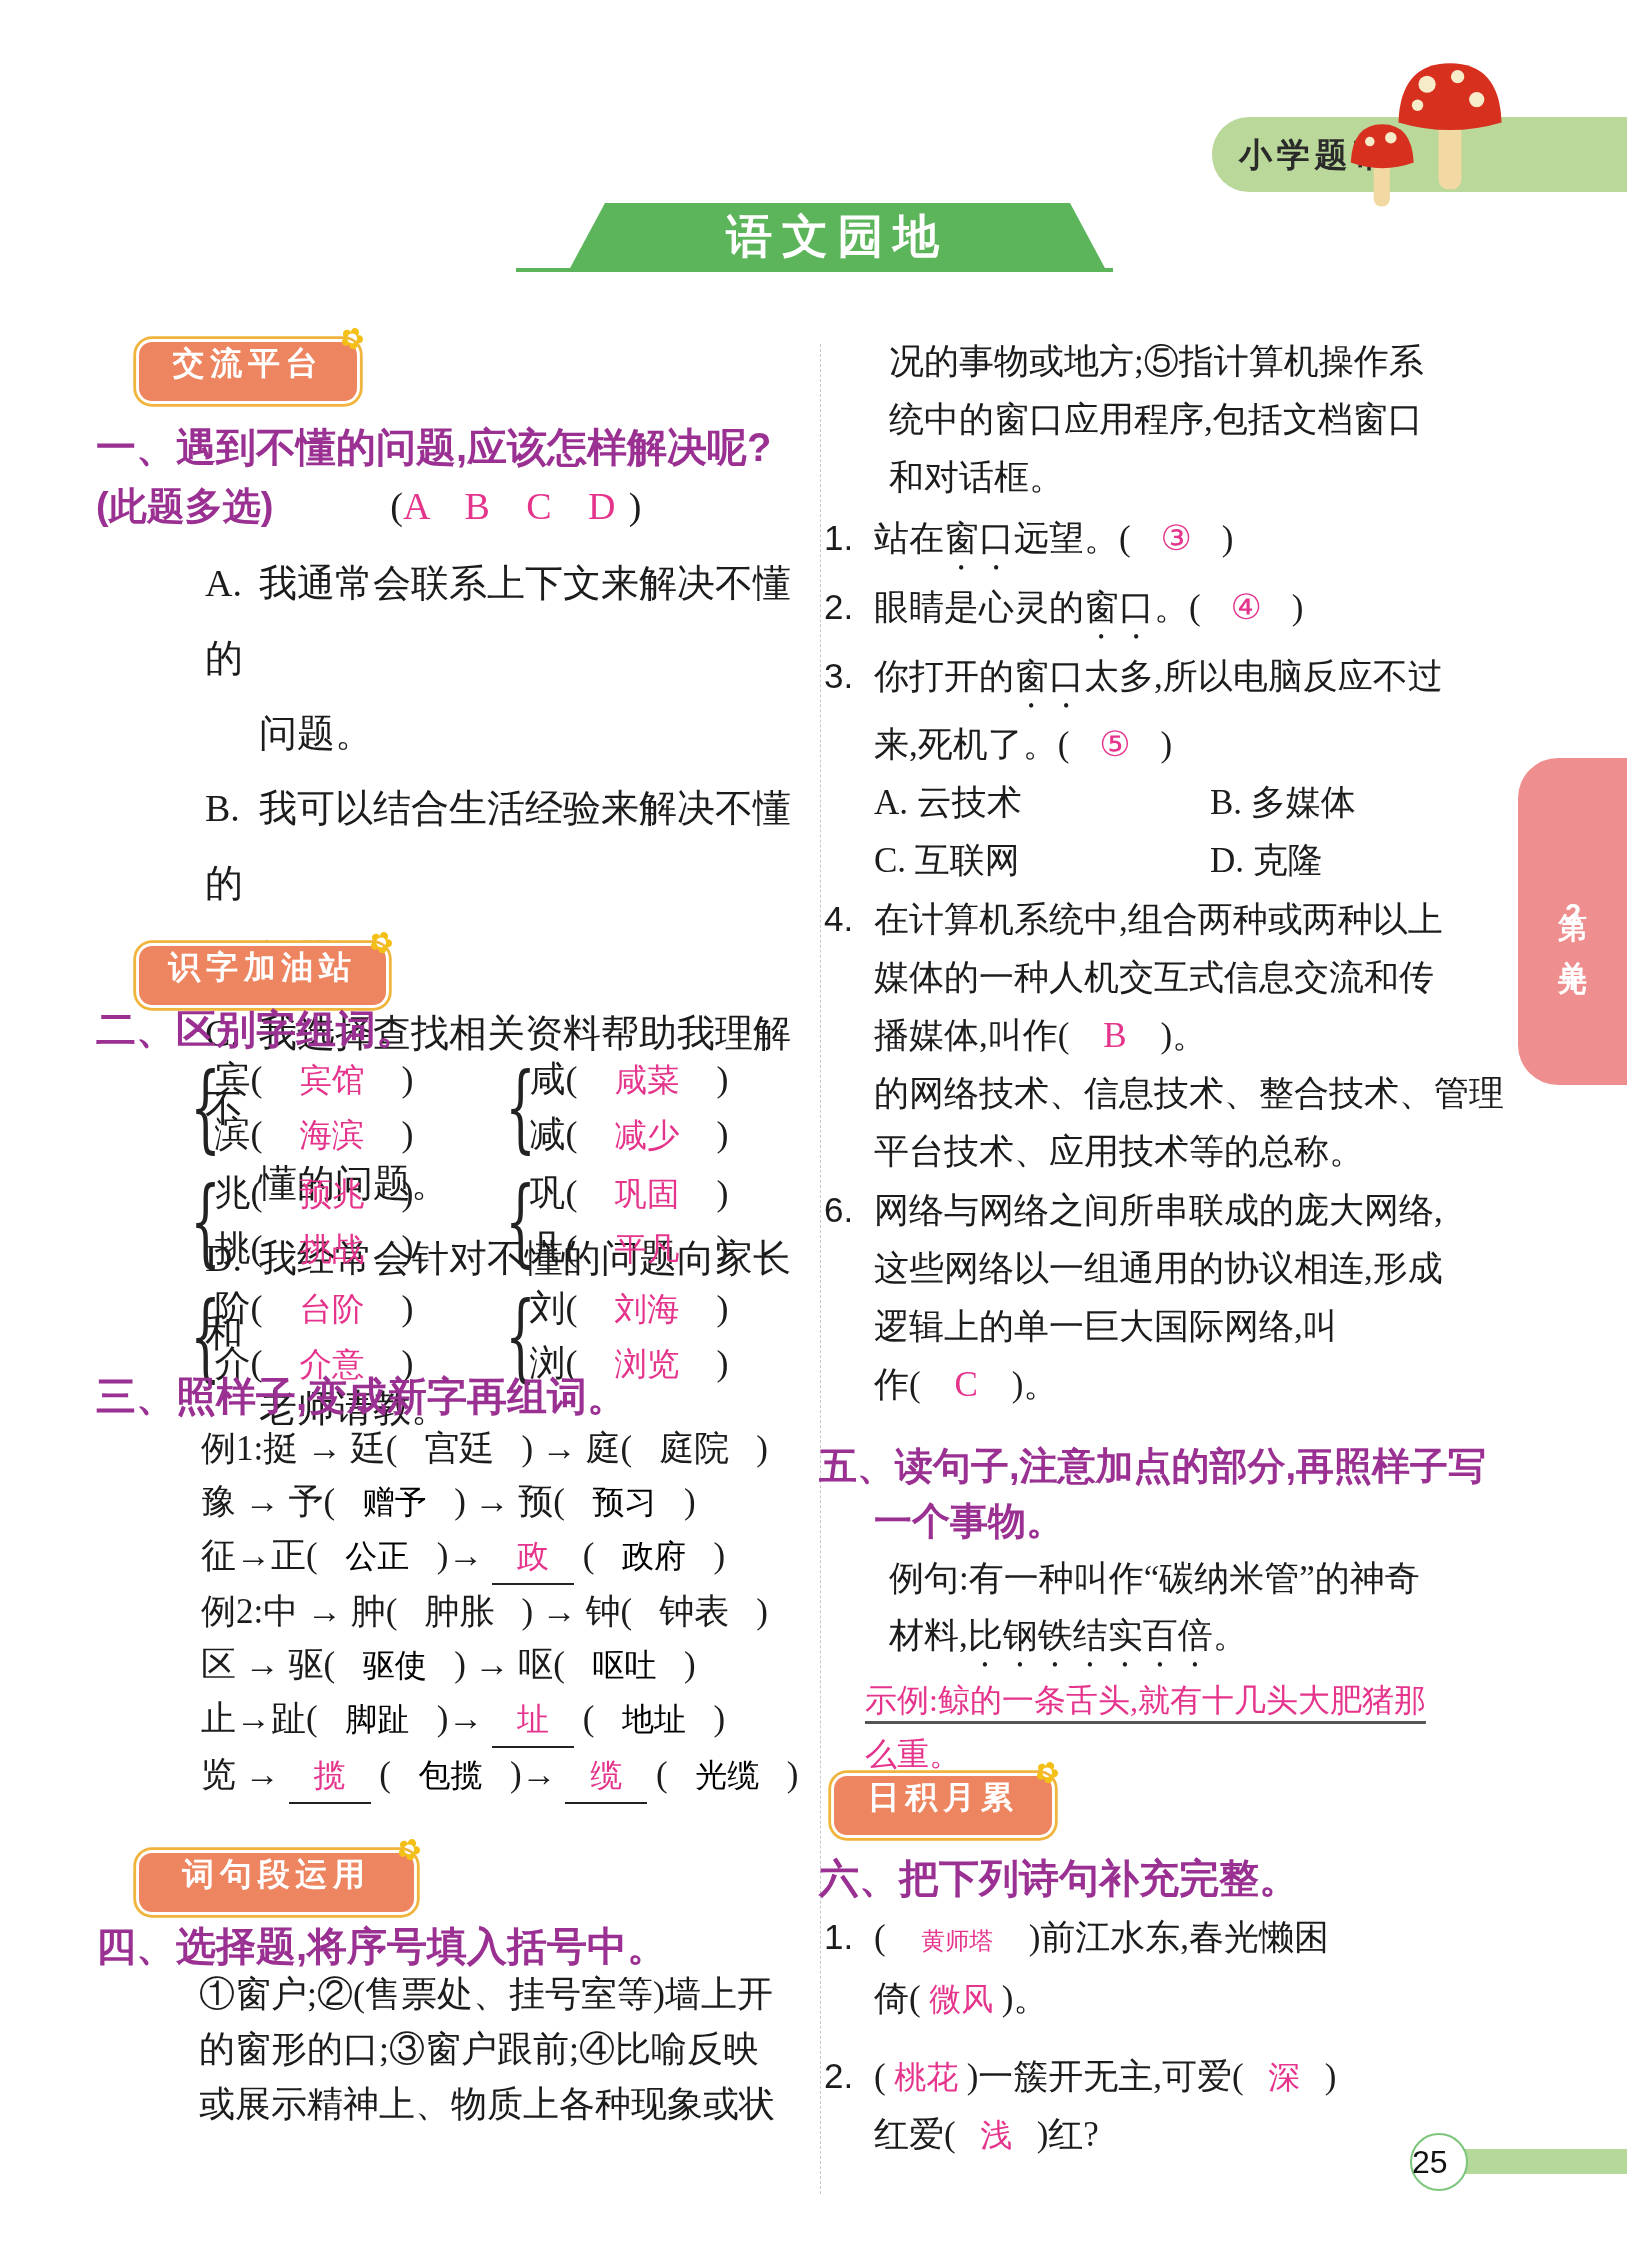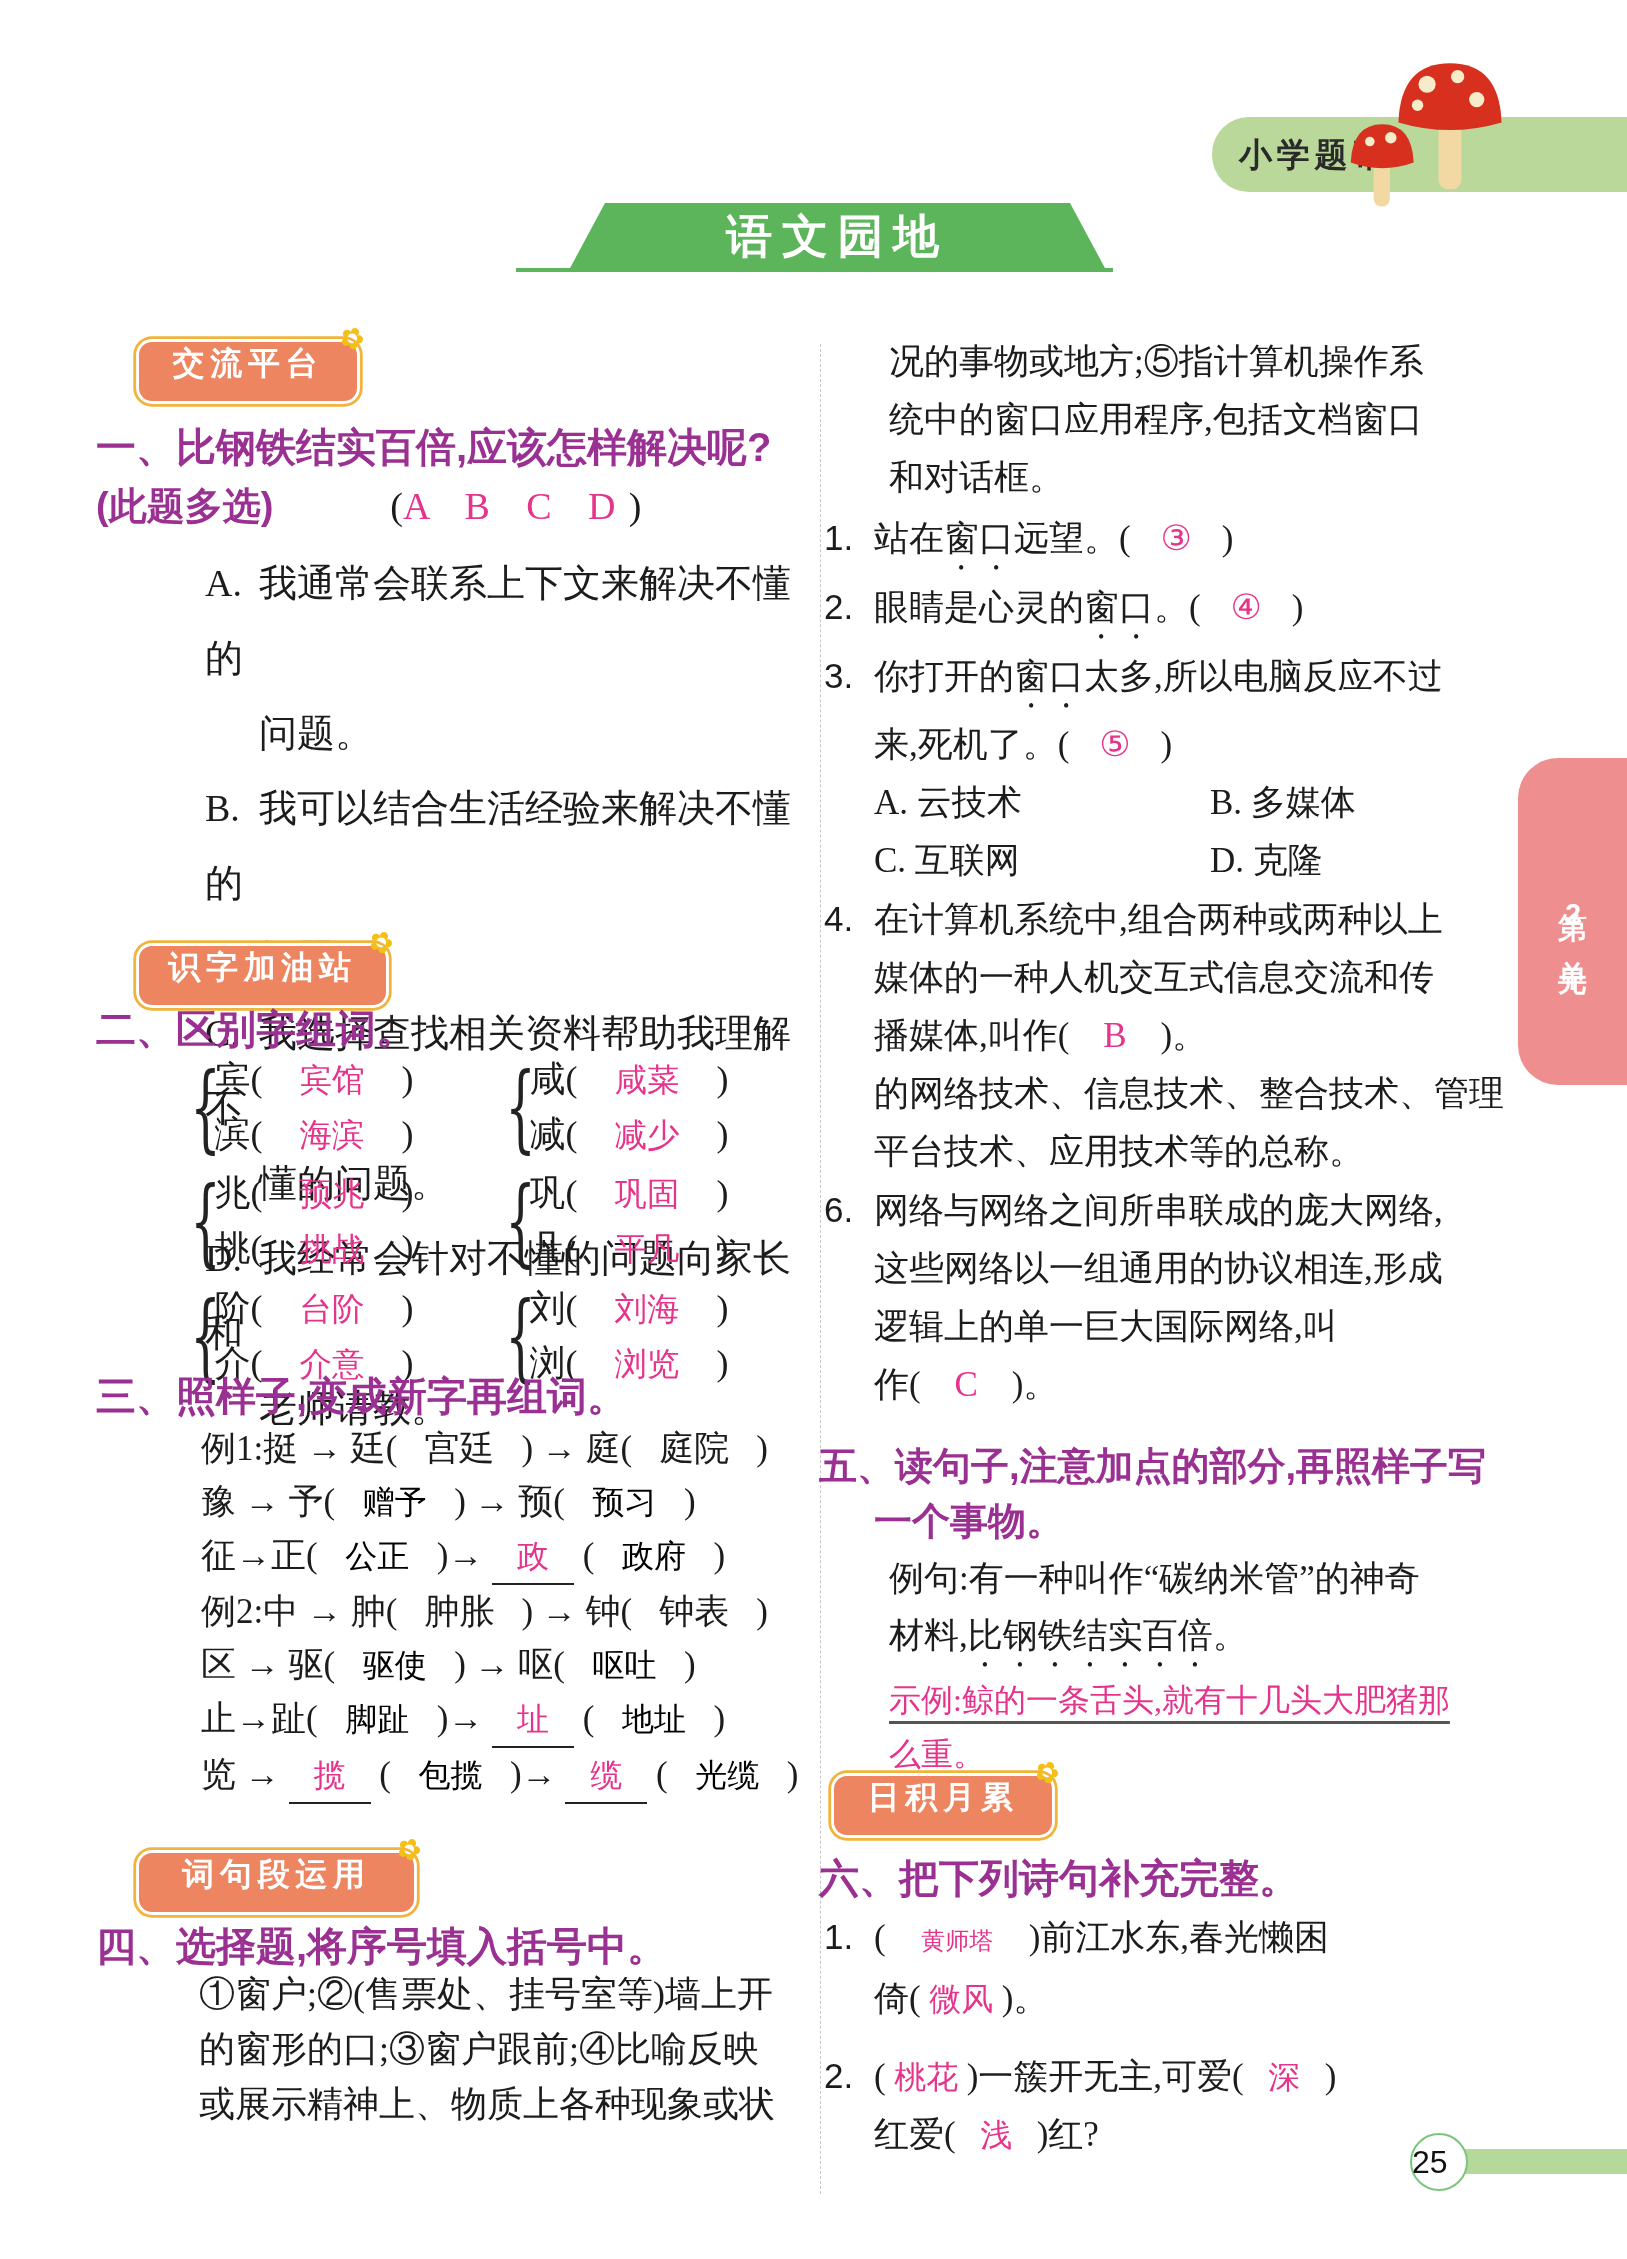--- a/index.html
+++ b/index.html
@@ -67,21 +67,21 @@
   
   .rtxt{font-size:35px;line-height:58px;}
   .num{display:inline-block;width:50px;font-family:"Liberation Sans",sans-serif;}
   .cont{padding-left:50px;}
   .ansp{display:inline-block;min-width:91px;text-align:center;color:#e5348c;}
   .answ{display:inline-block;min-width:143px;text-align:center;color:#e5348c;font-size:24px;}
   .answ2{display:inline-block;min-width:81px;text-align:center;color:#e5348c;font-size:32px;}
   .optcol{display:inline-block;width:336px;}
   .dotted{-webkit-text-emphasis:filled dot #1c1c1c;text-emphasis:filled dot #1c1c1c;
           -webkit-text-emphasis-position:under left;text-emphasis-position:under left;}
-  .sample{font-size:32px;line-height:54px;color:#e5348c;text-decoration:underline;text-decoration-color:#555;text-underline-offset:9.6px;margin-left:24px;}
+  .sample{font-size:32px;line-height:54px;color:#e5348c;text-decoration:underline;text-decoration-color:#555;text-underline-offset:9.6px;}
 
   
   .pagebar{position:absolute;left:1445px;top:2149px;width:183px;height:25px;background:#b5d99b;}
   .pagecircle{position:absolute;left:1410px;top:2133px;width:54px;height:54px;background:#ffffff;border:2.9px solid #7cc67c;border-radius:50%;
               display:flex;align-items:center;justify-content:flex-start;font-family:"Liberation Sans",sans-serif;font-size:32px;color:#111;}
 </style>
 </head>
 <body>
 
 <div class="page">
@@ -114,21 +114,21 @@
   <div class="unit-tab">
     <span>第2单元</span>
   </div>
 
   <div class="badge" style="left:139px;top:342px;width:218px;">
     <span class="btext">交流平台</span>
     <span class="deco">✿</span>
   </div>
 
   <div class="abs" style="left:96px;top:423px;width:726px;">
-    <div class="h-purple" style="font-size:40px;line-height:48px;">一、比钢铁结实百倍,应该怎样解决呢?</div>
+    <div class="h-purple" style="font-size:40px;line-height:48px;">一、遇到不懂的问题,应该怎样解决呢?</div>
     <div style="line-height:55px;margin-top:7.6px;">
       <span class="h-purple" style="font-size:38px;">(此题多选)</span>
       <span class="ansrow" style="font-size:38px;margin-left:113px;">
         <span>(</span><span class="ansbox" style="min-width:206px;letter-spacing:13.4px;">A B C D</span><span>)</span>
       </span>
     </div>
     <div class="lh-left" style="margin-top:5.7px;margin-left:109px;">
       <div><span class="opt-label">A.</span><span>我通常会联系上下文来解决不懂的</span></div>
       <div class="opt-cont">问题。</div>
       <div><span class="opt-label">B.</span><span>我可以结合生活经验来解决不懂的</span></div>

